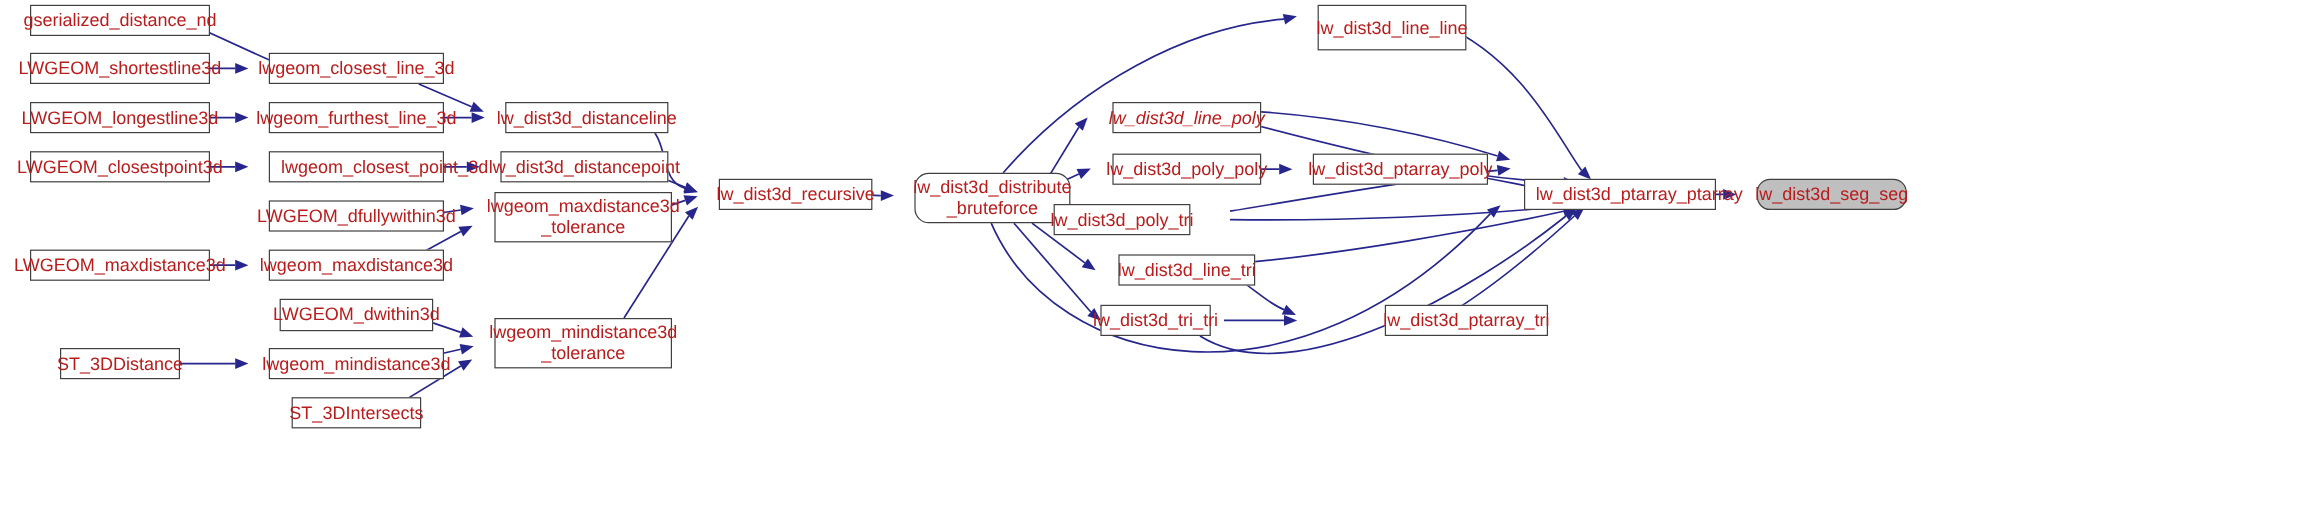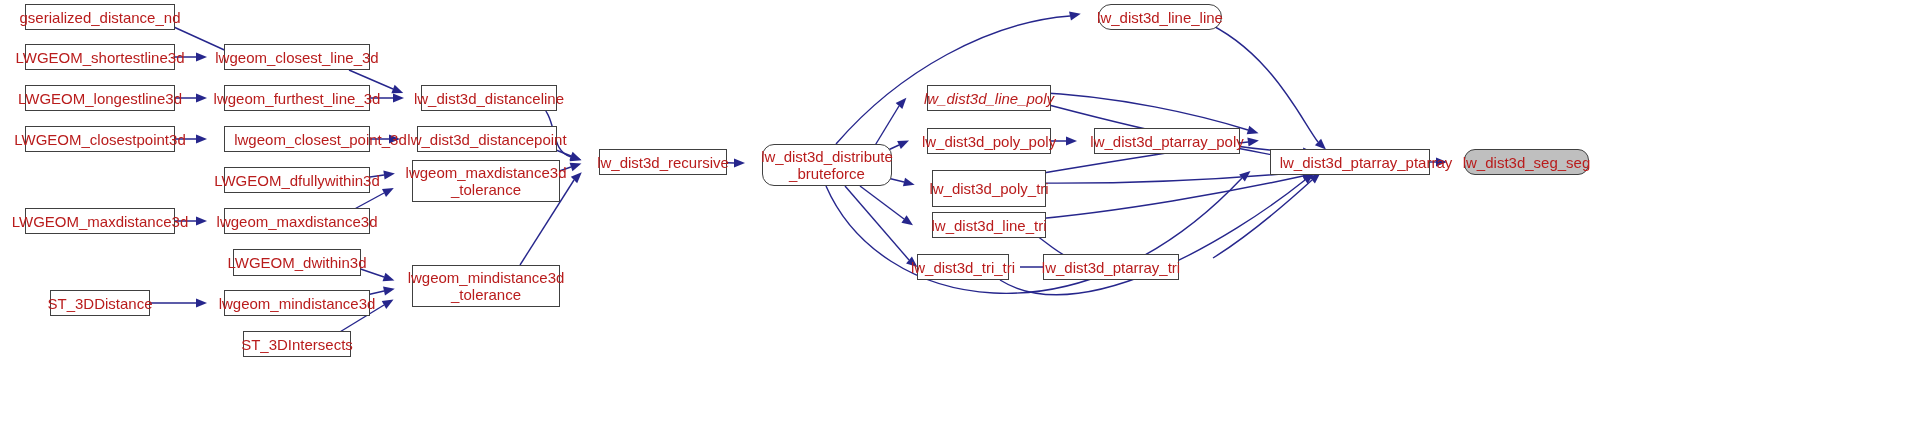--- a/index.html
+++ b/index.html
@@ -227,24 +227,24 @@
       <div class="node" style="left: 222px; top: 331px; width: 108px; height: 26px; border-color: rgb(64, 64, 64);"><span class="label">ST_3DIntersects</span></div>
       <div class="node" style="left: 400px; top: 85px; width: 136px; height: 26px; border-color: rgb(64, 64, 64);"><span class="label">lw_dist3d_distanceline</span></div>
       <div class="node" style="left: 396px; top: 126px; width: 140px; height: 26px; border-color: rgb(64, 64, 64);"><span class="label">lw_dist3d_distancepoint</span></div>
       <div class="node" style="left: 391px; top: 160px; width: 148px; height: 42px; border-color: rgb(64, 64, 64);"><span class="label">lwgeom_maxdistance3d
 _tolerance</span></div>
       <div class="node" style="left: 391px; top: 265px; width: 148px; height: 42px; border-color: rgb(64, 64, 64);"><span class="label">lwgeom_mindistance3d
 _tolerance</span></div>
       <div class="node" style="left: 578px; top: 149px; width: 128px; height: 26px; border-color: rgb(64, 64, 64);"><span class="label">lw_dist3d_recursive</span></div>
       <div class="node" style="left: 741px; top: 144px; width: 130px; height: 42px; border-color: rgb(64, 64, 64); border-radius: 12px;"><span class="label">lw_dist3d_distribute
 _bruteforce</span></div>
-      <div class="node" style="left: 1077px; top: 4px; width: 124px; height: 26px; border-color: rgb(64, 64, 64); border-radius: 13px;"><span class="label">lw_dist3d_line_line</span></div>
+      <div class="node" style="left: 1077px; top: 4px; width: 124px; height: 38px; border-color: rgb(64, 64, 64);"><span class="label">lw_dist3d_line_line</span></div>
       <div class="node" style="left: 906px; top: 85px; width: 124px; height: 26px; border-color: rgb(64, 64, 64); font-style: italic;"><span class="label">lw_dist3d_line_poly</span></div>
       <div class="node" style="left: 906px; top: 128px; width: 124px; height: 26px; border-color: rgb(64, 64, 64);"><span class="label">lw_dist3d_poly_poly</span></div>
-      <div class="node" style="left: 911px; top: 170px; width: 114px; height: 37px; border-color: rgb(64, 64, 64);"><span class="label">lw_dist3d_poly_tri</span></div>
+      <div class="node" style="left: 857px; top: 170px; width: 114px; height: 26px; border-color: rgb(64, 64, 64);"><span class="label">lw_dist3d_poly_tri</span></div>
       <div class="node" style="left: 911px; top: 212px; width: 114px; height: 26px; border-color: rgb(64, 64, 64);"><span class="label">lw_dist3d_line_tri</span></div>
       <div class="node" style="left: 896px; top: 254px; width: 92px; height: 26px; border-color: rgb(64, 64, 64);"><span class="label">lw_dist3d_tri_tri</span></div>
       <div class="node" style="left: 1073px; top: 128px; width: 146px; height: 26px; border-color: rgb(64, 64, 64);"><span class="label">lw_dist3d_ptarray_poly</span></div>
-      <div class="node" style="left: 1022px; top: 254px; width: 136px; height: 26px; border-color: rgb(64, 64, 64);"><span class="label">lw_dist3d_ptarray_tri</span></div>
+      <div class="node" style="left: 1133px; top: 254px; width: 136px; height: 26px; border-color: rgb(64, 64, 64);"><span class="label">lw_dist3d_ptarray_tri</span></div>
       <div class="node" style="left: 1249px; top: 149px; width: 160px; height: 26px; border-color: rgb(64, 64, 64); padding-left: 32px;"><span class="label">lw_dist3d_ptarray_ptarray</span></div>
       <div class="node highlight" style="left: 1443px; top: 149px; width: 125px; height: 26px; border-color: rgb(64, 64, 64); background: rgb(191, 191, 191); border-radius: 11px;"><span class="label">lw_dist3d_seg_seg</span></div>
     </div>
 </div>
 
 </body></html>

